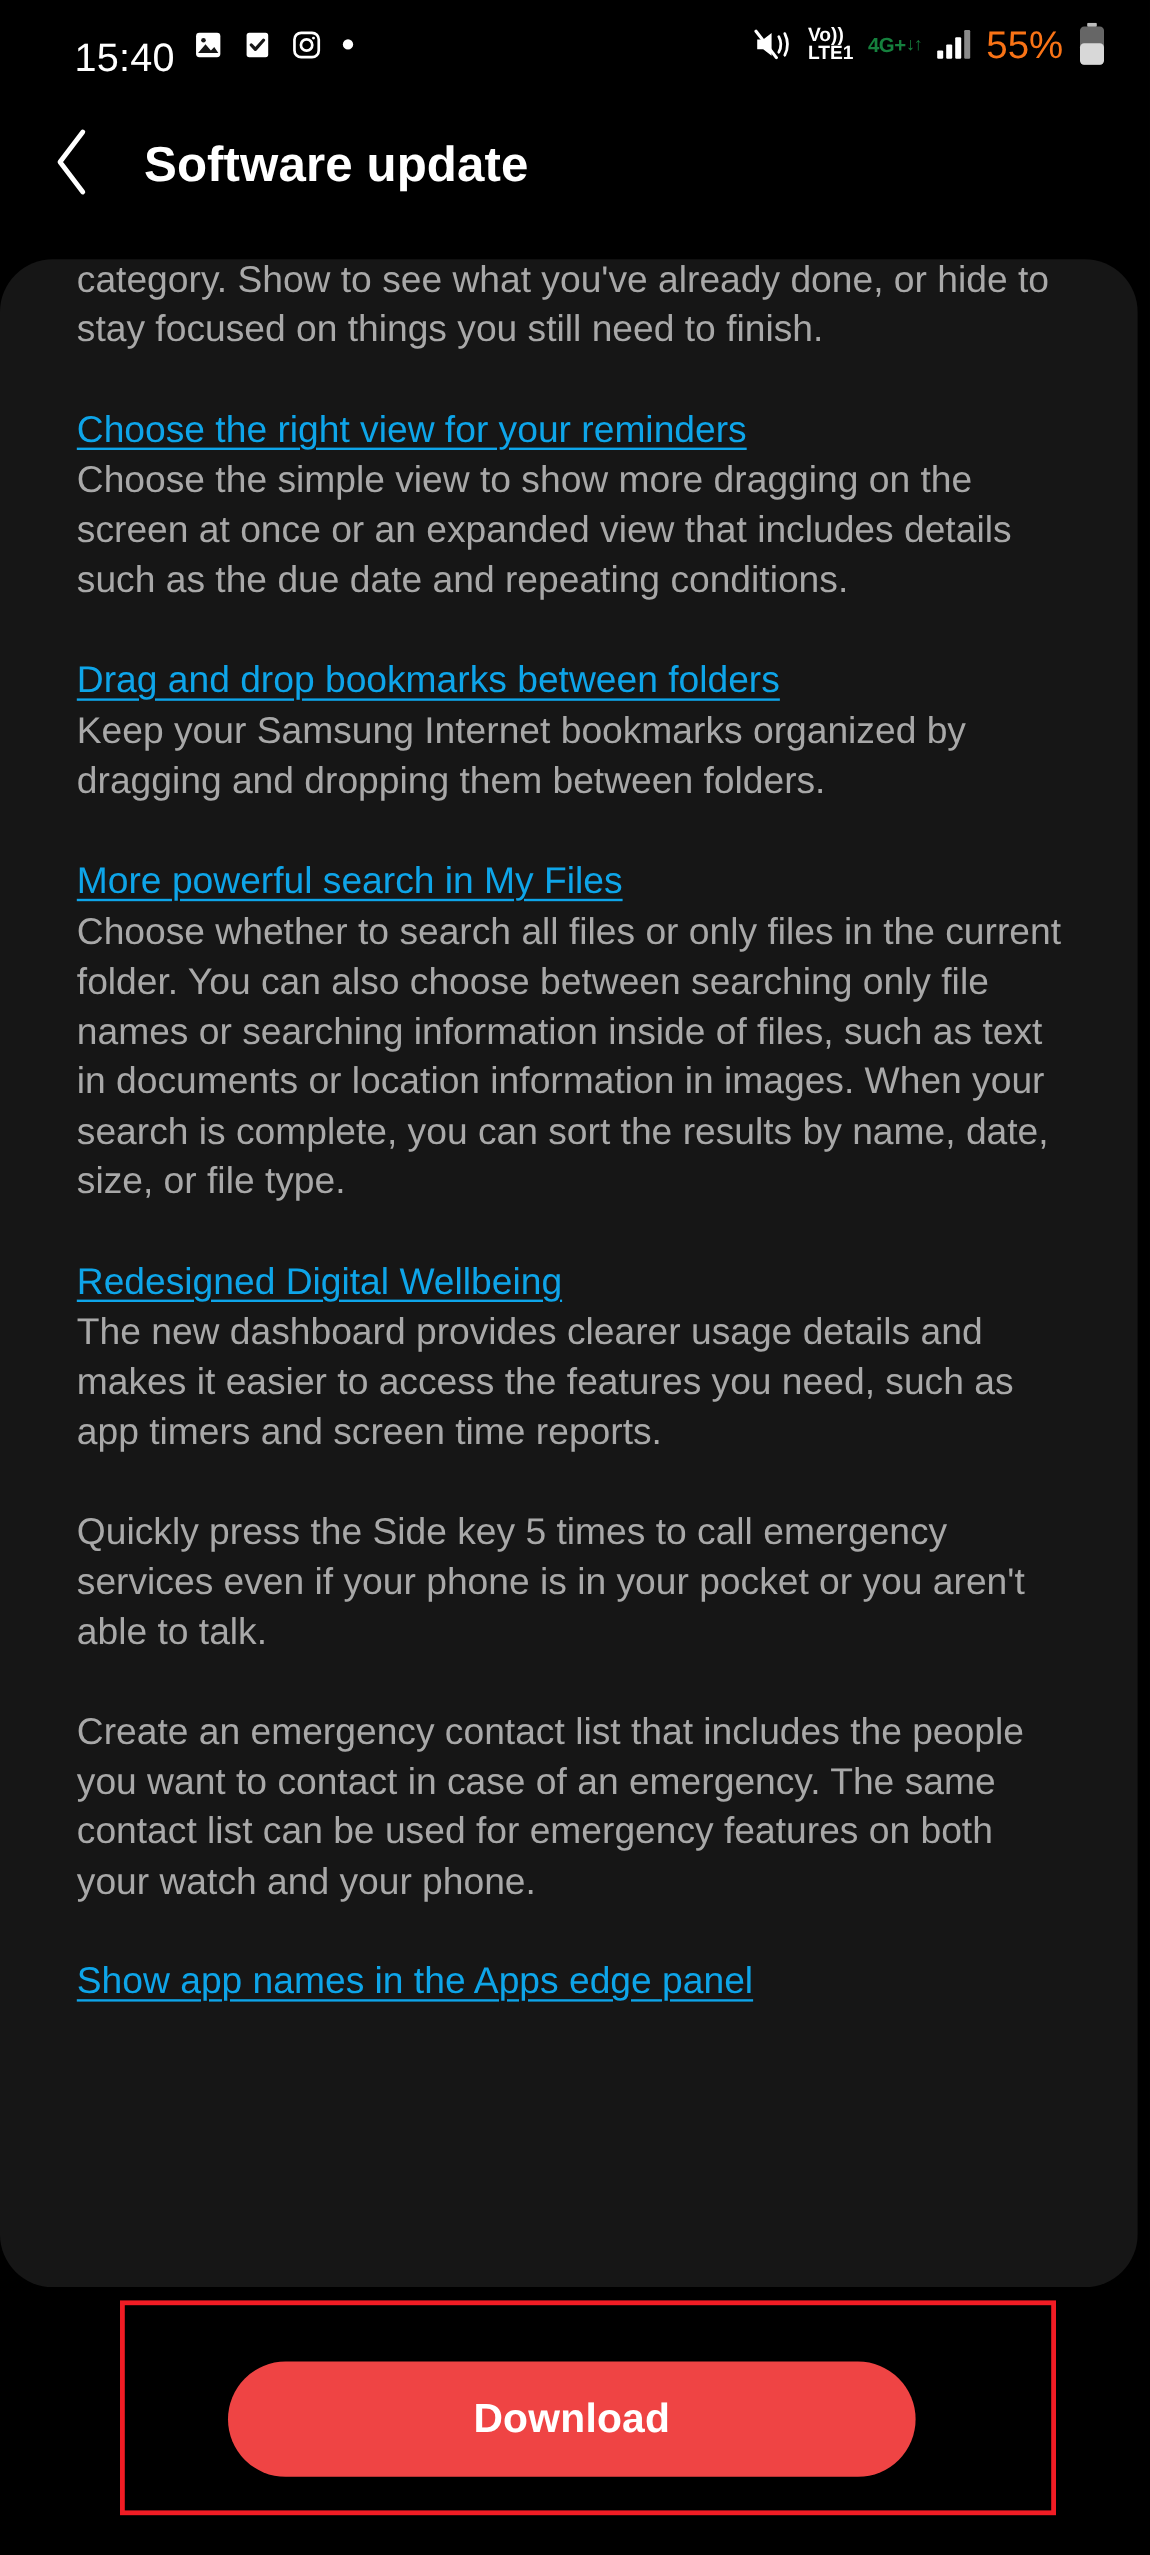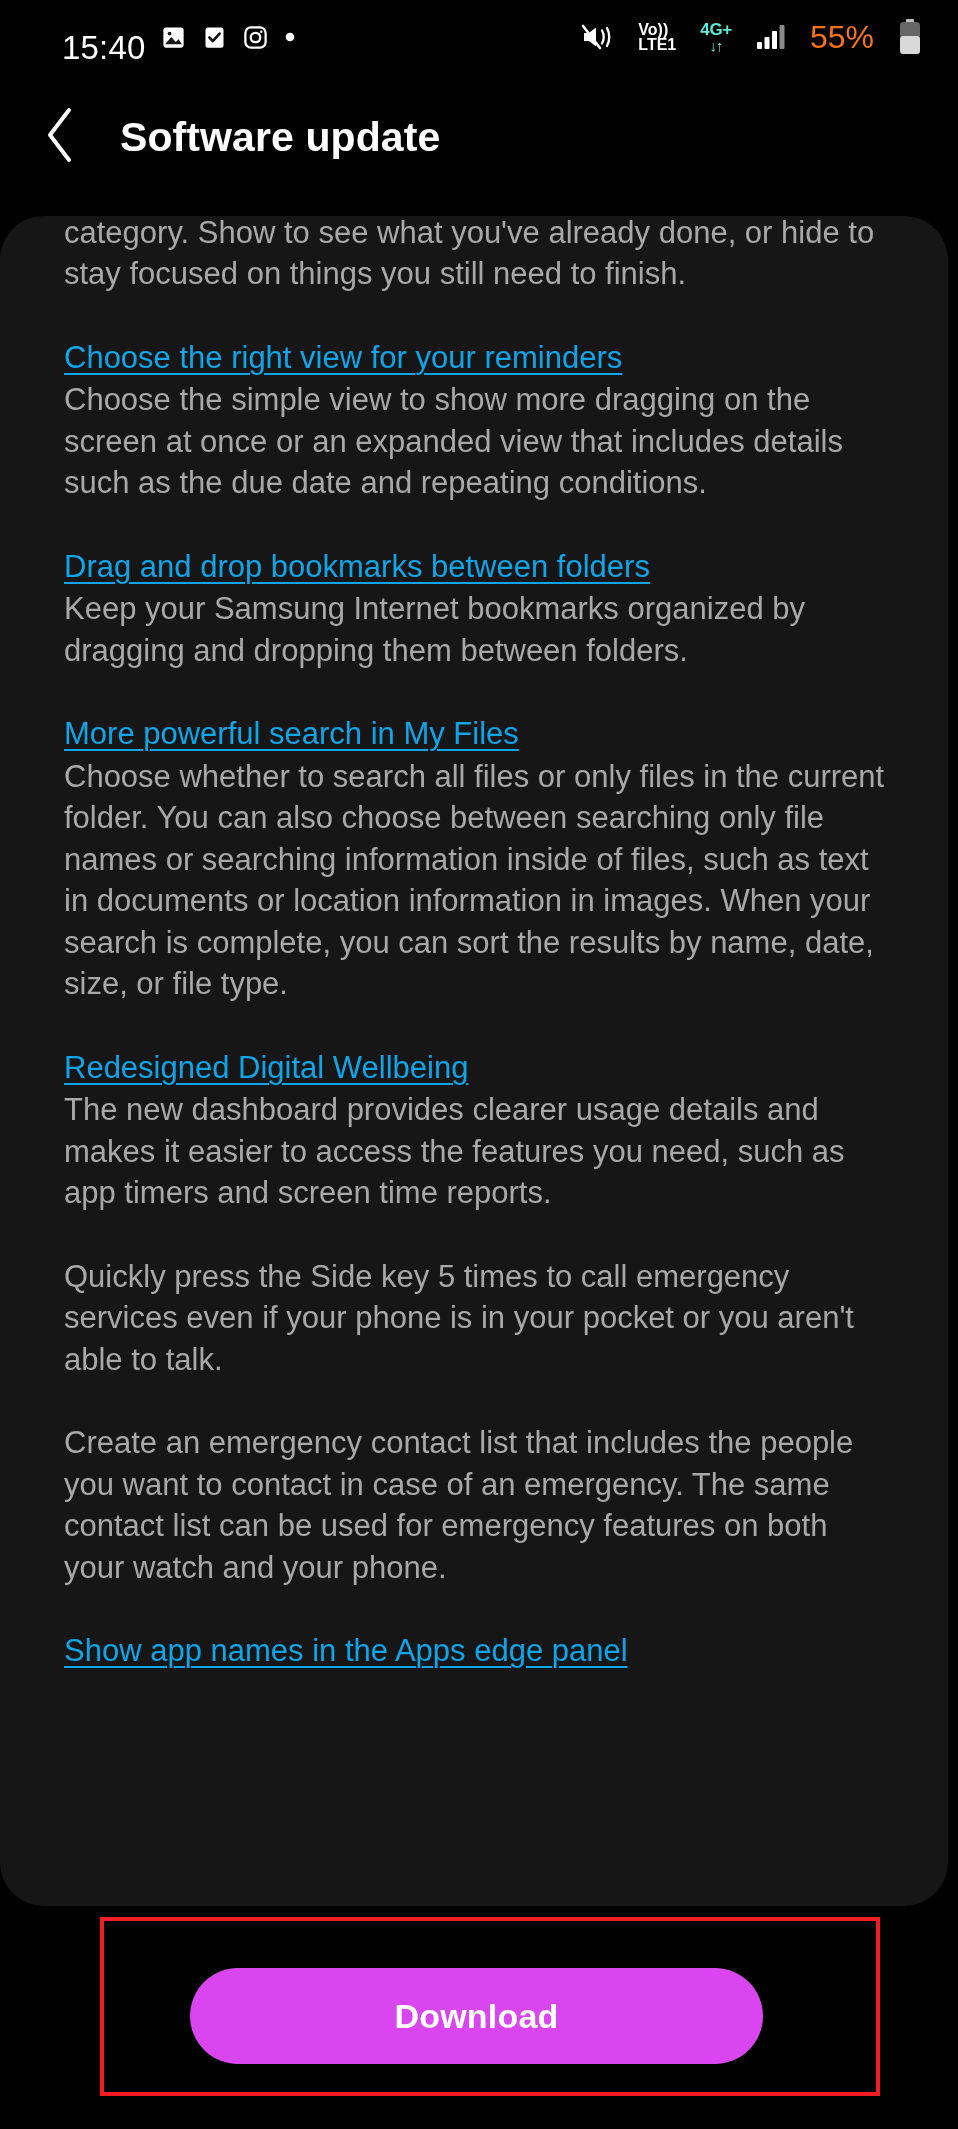--- a/index.html
+++ b/index.html
@@ -44,44 +44,44 @@
     font-size: 33px;
     font-weight: 400;
     letter-spacing: 0.2px;
     color: #ffffff;
     line-height: 1;
     margin-top: 20px;
   }
   .status-right {
     display: flex;
     align-items: center;
-    gap: 24px;
+    gap: 12px;
   }
   .sicon {
     display: inline-flex;
     align-items: center;
     justify-content: center;
   }
   .volte-stack {
     display: flex;
     flex-direction: column;
     align-items: flex-start;
     justify-content: center;
     line-height: 0.95;
     font-size: 16px;
     font-weight: 700;
     color: #ffffff;
   }
   .net-stack {
     display: flex;
-    flex-direction: column;
+    flex-direction: row;
     align-items: center;
     justify-content: center;
     line-height: 1;
-    color: #5eead4;
+    color: #15803d;
   }
   .net-label {
     font-size: 17px;
     font-weight: 700;
     letter-spacing: -0.3px;
   }
   .net-arrows {
     font-size: 15px;
     line-height: 1;
     letter-spacing: -1px;
@@ -173,21 +173,21 @@
     width: 958px;
     height: 223px;
     background: #000000;
   }
   .download-button {
     position: absolute;
     left: 190px;
     top: 1968px;
     width: 573px;
     height: 96px;
-    background: #d946ef;
+    background: #ef4444;
     border: none;
     border-radius: 48px;
     color: #ffffff;
     font-size: 34px;
     font-weight: 700;
     font-family: "Liberation Sans", sans-serif;
     cursor: pointer;
     letter-spacing: 0.2px;
     display: flex;
     align-items: center;

